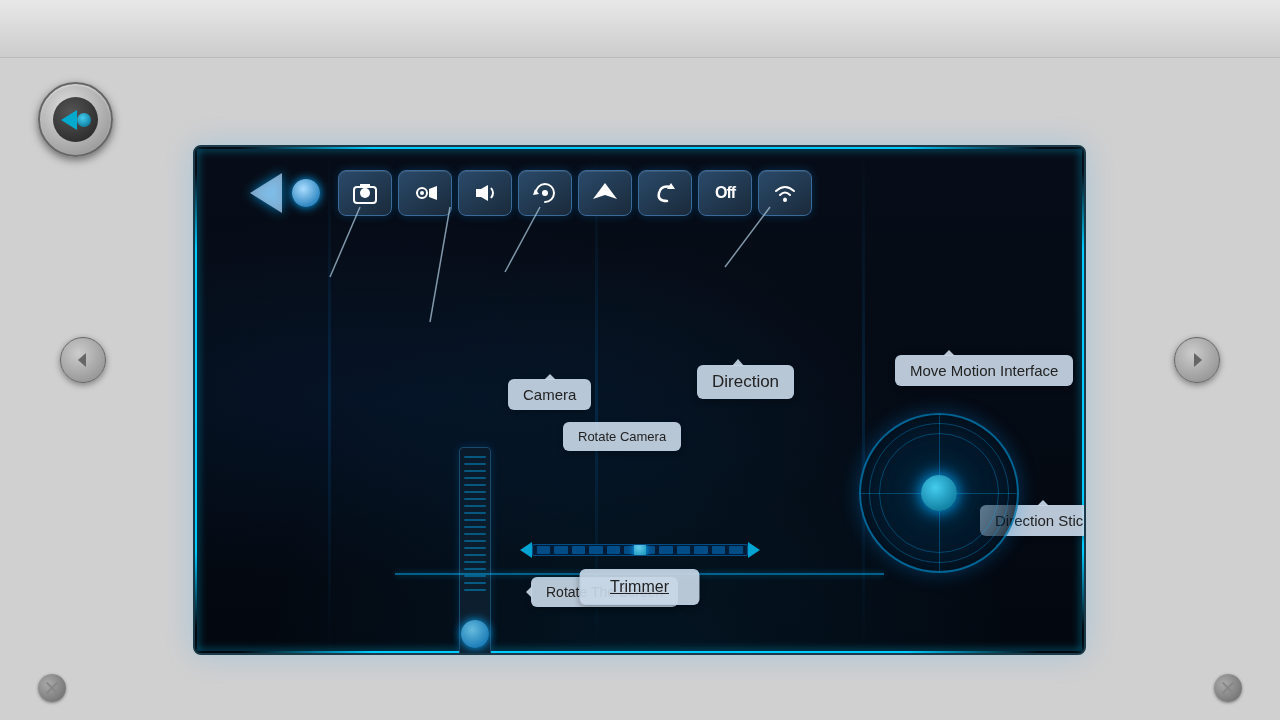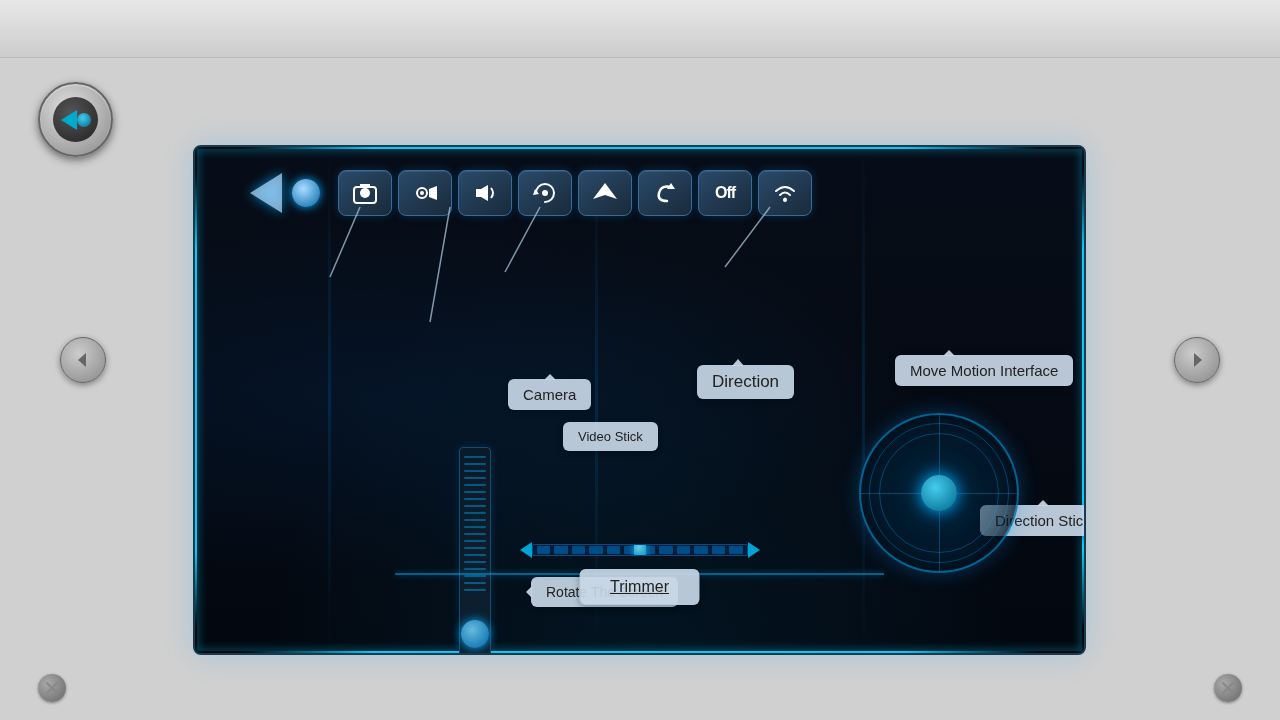--- a/index.html
+++ b/index.html
@@ -630,21 +630,21 @@
       <line x1="345" y1="60" x2="310" y2="125" stroke="rgba(180,210,230,0.7)" stroke-width="1.5"></line>
 
       <line x1="575" y1="60" x2="530" y2="120" stroke="rgba(180,210,230,0.7)" stroke-width="1.5"></line>
     </svg>
 
     <div class="tooltip-label label-camera">
       <span>Camera</span>
     </div>
 
     <div class="tooltip-label label-videocam">
-      <span>Video Stick</span>
+      <span>Rotate Camera</span>
     </div>
 
     <div class="tooltip-label label-playback">
       <span>Direction</span>
     </div>
 
     <div class="tooltip-label label-motion">
       <span>Move Motion Interface</span>
     </div>
 

